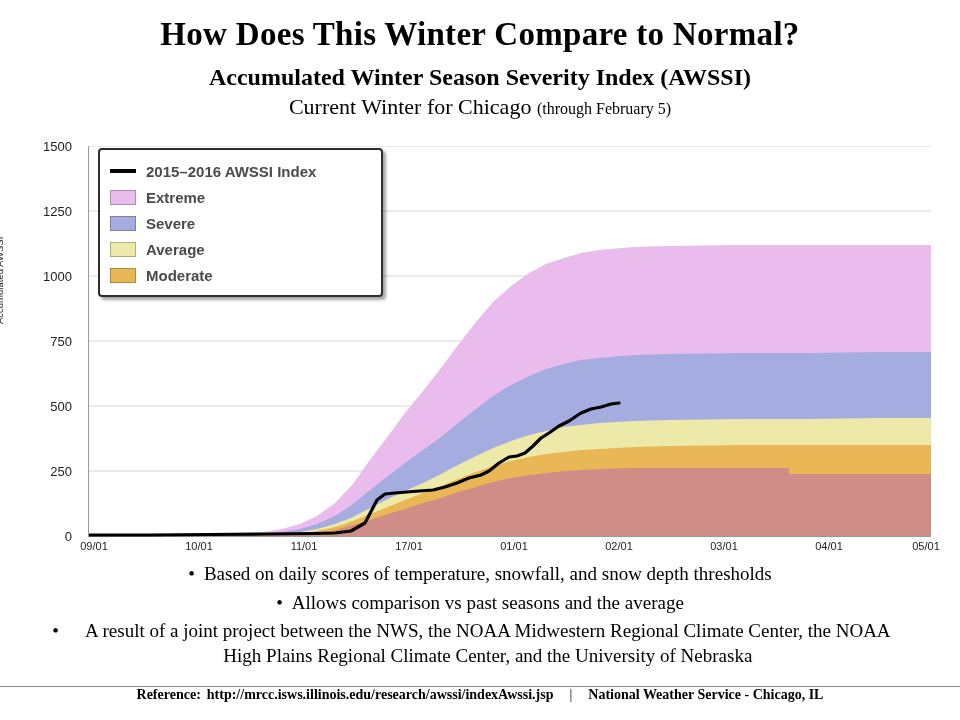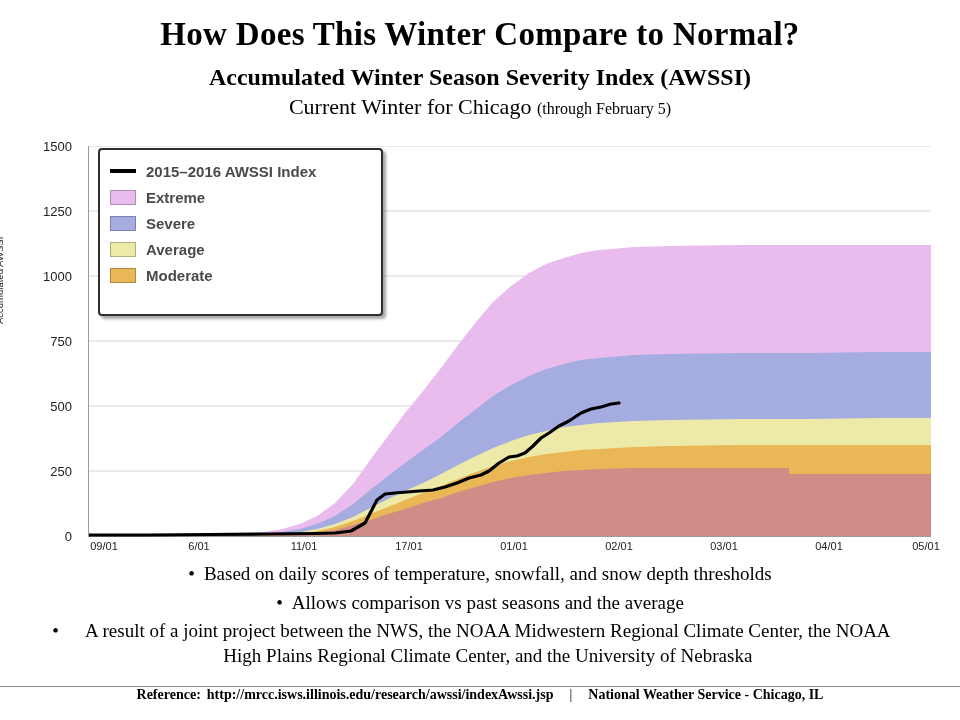--- a/index.html
+++ b/index.html
@@ -118,21 +118,21 @@
   
   #legend {
     position: absolute;
     left: 98px;
     top: 14px;
     width: 285px;
     background: #ffffff;
     border: 2px solid #2e2e2e;
     border-radius: 4px;
     box-shadow: 3px 3px 3px rgba(0,0,0,0.35);
-    padding: 8px 10px 26px 10px;
+    padding: 8px 10px 7px 10px;
     box-sizing: border-box;
   }
   .legend-row {
     display: flex;
     align-items: center;
     height: 26px;
   }
   .legend-swatch {
     width: 26px;
     height: 15px;
@@ -273,22 +273,22 @@
 
       <path fill="none" stroke="#000000" stroke-width="3.2" stroke-linejoin="round" stroke-linecap="round" d="M0,389 L60,389 L120,388.5 L180,388 L226,387.5 L246,387 L262,385
                L276,377 L288,354 L296,348 L306,347 L318,346 L330,345 L344,344
                L356,341 L368,337 L380,332 L392,329 L400,325 L410,317 L420,311
                L428,310 L436,307 L444,300 L452,292 L460,287 L470,280 L480,275
                L492,267 L502,263 L512,261 L522,258 L530,257"></path>
     </svg>
   </div>
 
   <div id="xlabels">
-    <div class="xtick-label" style="left:16px;">09/01</div>
-    <div class="xtick-label" style="left:111px;">6/01</div>
+    <div class="xtick-label" style="left:6px;">09/01</div>
+    <div class="xtick-label" style="left:111px;">10/01</div>
     <div class="xtick-label" style="left:216px;">11/01</div>
     <div class="xtick-label" style="left:321px;">17/01</div>
     <div class="xtick-label" style="left:426px;">01/01</div>
     <div class="xtick-label" style="left:531px;">02/01</div>
     <div class="xtick-label" style="left:636px;">03/01</div>
     <div class="xtick-label" style="left:741px;">04/01</div>
     <div class="xtick-label" style="left:838px;">05/01</div>
   </div>
 
   <div id="legend">

